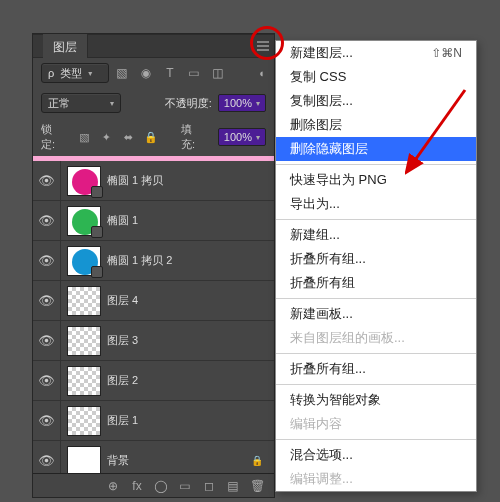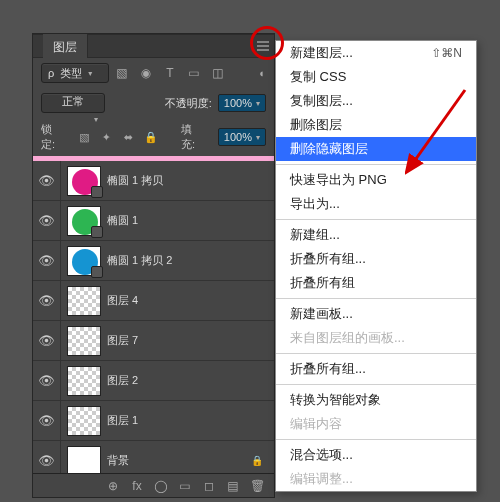--- a/index.html
+++ b/index.html
@@ -12,21 +12,21 @@
   .panel-tab { background: #454545; color: #d8d8d8; font-size: 12px; padding: 5px 10px 0 10px; border-right: 1px solid #2b2b2b; height: 24px; position: relative; top: 0; }
   .panel-spacer { flex: 1; background: #383838; border-top: 1px solid #2b2b2b; }
   .panel-menu-btn { width: 22px; background: #383838; display: flex; align-items: center; justify-content: center; cursor: pointer; border-top: 1px solid #2b2b2b; }
 
   .ctrl-row { display: flex; align-items: center; gap: 6px; padding: 5px 8px; color: #dcdcdc; font-size: 11px; }
   .pill-select { display: flex; align-items: center; background: #3b3b3b; border: 1px solid #222; border-radius: 3px; height: 20px; color: #dcdcdc; font-size: 11px; padding: 0 6px; gap: 6px; box-shadow: inset 0 1px 0 rgba(255,255,255,.05);}
   .caret { font-size: 8px; color: #aaa; }
   .filter-icons { display: flex; gap: 10px; color: #a8a8a8; font-size: 12px; }
   .filter-icons span { width: 14px; text-align: center; }
 
-  .num-box { background: #0c4a6e; border: 1px solid #222; border-radius: 2px; height: 18px; color: #dcdcdc; font-size: 11px; padding: 0 5px; display: inline-flex; align-items: center; gap: 4px; }
+  .num-box { background: #4c1d95; border: 1px solid #222; border-radius: 2px; height: 18px; color: #dcdcdc; font-size: 11px; padding: 0 5px; display: inline-flex; align-items: center; gap: 4px; }
 
   .lock-row { display: flex; align-items: center; padding: 4px 8px; color: #ccc; font-size: 11px; gap: 12px; border-bottom: 5px solid #f9a8d4; }
   .lock-icons { display:flex; gap: 9px; color: #a8a8a8; font-size: 11px; }
   .lock-icons span { width: 13px; text-align:center; }
   .flex { flex: 1; }
 
   .layers { flex: 1; overflow: hidden; background: #454545; }
   .layer { display: flex; align-items: center; height: 40px; border-bottom: 1px solid #333; }
   .eye { width: 28px; height: 100%; display: flex; align-items: center; justify-content: center; color: #ccc; border-right: 1px solid #333; font-size: 13px; }
   .thumb { width: 34px; height: 30px; margin: 0 6px; border: 1px solid #222; position: relative; background: #fff; }
@@ -88,21 +88,21 @@
         <span>◉</span>
         <span>T</span>
         <span>▭</span>
         <span>◫</span>
       </div>
     <div class="flex"></div>
     <span style="color:#aaa;">◐</span>
   </div>
 
   <div class="ctrl-row">
-    <div class="pill-select" style="width:64px;flex-direction:column;">
+    <div class="pill-select" style="width:80px;">
       <span>正常</span>
       <span class="caret" style="margin-left:auto;">▾</span>
     </div>
     <div class="flex"></div>
     <span>不透明度:</span>
     <div class="num-box">
       <span>100%</span>
       <span class="caret">▾</span>
     </div>
   </div>
@@ -149,21 +149,21 @@
         <div class="layer-name">椭圆 1 拷贝 2</div>
       </div>
       <div class="layer">
         <div class="eye">👁</div>
         <div class="thumb checker"></div>
         <div class="layer-name">图层 4</div>
       </div>
       <div class="layer">
         <div class="eye">👁</div>
         <div class="thumb checker"></div>
-        <div class="layer-name">图层 7</div>
+        <div class="layer-name">图层 3</div>
       </div>
       <div class="layer">
         <div class="eye">👁</div>
         <div class="thumb checker"></div>
         <div class="layer-name">图层 2</div>
       </div>
       <div class="layer">
         <div class="eye">👁</div>
         <div class="thumb checker"></div>
         <div class="layer-name">图层 1</div>

